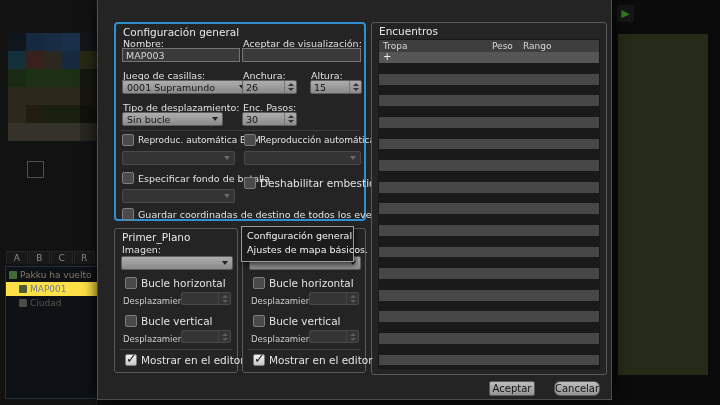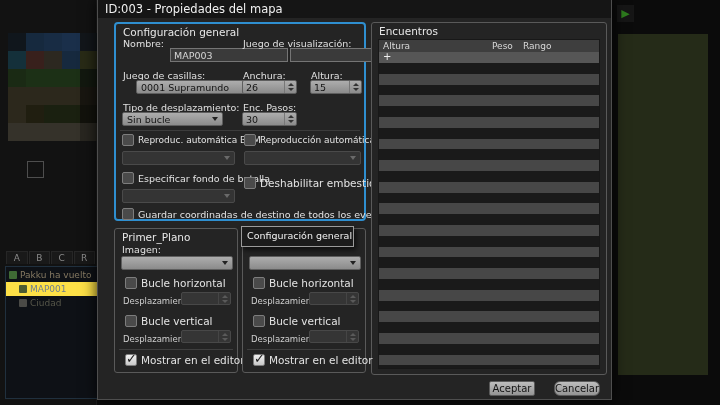--- a/index.html
+++ b/index.html
@@ -26,21 +26,21 @@
   .dialog { position:absolute; left:97px; top:0; width:515px; height:400px; background:#242424; border:1px solid #4e4e4e; border-top:none; box-shadow:0 0 14px rgba(0,0,0,.85); }
   .titlebar { height:18px; background:#151515; display:flex; align-items:center; padding:0 7px; font-size:11.5px; color:#f0f0f0; }
 
   .panel { position:absolute; border:1px solid #5a5a5a; border-radius:3px; background:#242424; }
   .panel-title { position:absolute; top:2px; left:7px; font-size:10.5px; color:#e8e8e8; white-space:nowrap; }
 
   .config-panel { left:16px; top:22px; width:252px; height:199px; border:2px solid #2f8fd0; border-radius:4px; }
   .lbl { position:absolute; font-size:9.5px; color:#e0e0e0; white-space:nowrap; }
   .lbl.small { font-size:8.5px; color:#cfcfcf; }
 
-  .input { position:absolute; height:14px; background:#3a3a3a; border:1px solid #757575; font-size:9.5px; color:#d6d6d6; display:flex; align-items:center; padding:0 3px;margin-left:48px; }
+  .input { position:absolute; height:14px; background:#3a3a3a; border:1px solid #757575; font-size:9.5px; color:#d6d6d6; display:flex; align-items:center; padding:0 3px; }
 
   .combo { position:absolute; height:14px; background:linear-gradient(#adadad,#8b8b8b); border:1px solid #5e5e5e; border-radius:2px; color:#151515; font-size:9.5px; display:flex; align-items:center; justify-content:space-between; padding:0 4px; }
   .carrow { width:0; height:0; border-left:3px solid transparent; border-right:3px solid transparent; border-top:4px solid #222; flex:none; }
   .combo.disabled { background:#343434; border-color:#4a4a4a; color:#888; }
   .combo.disabled .carrow { border-top-color:#6a6a6a; }
 
   .spinner { position:absolute; height:14px; background:linear-gradient(#adadad,#8b8b8b); border:1px solid #5e5e5e; border-radius:2px; color:#151515; font-size:9.5px; display:flex; }
   .spin-val { flex:1; display:flex; align-items:center; padding:0 3px; }
   .spin-btns { width:12px; border-left:1px solid #777; display:flex; flex-direction:column; align-items:center; justify-content:center; gap:2px; }
   .tri-up { width:0; height:0; border-left:3px solid transparent; border-right:3px solid transparent; border-bottom:3px solid #333; }
@@ -145,39 +145,36 @@
       </div>
   </div>
 </div>
 
 <div class="map-canvas"></div>
 <div class="play-btn">
   <span>▶</span>
 </div>
 
 <div class="dialog">
-  <div class="titlebar">
-    <span>ID:003 - Propiedades del mapa</span>
-  </div>
 
   <div class="panel config-panel">
     <span class="panel-title">Configuración general</span>
 
     <span class="lbl" style="left:7px; top:14px">Nombre:</span>
     <div class="input" style="left:6px; top:24px; width:118px">
       <span>MAP003</span>
     </div>
 
-    <span class="lbl" style="left:127px; top:14px">Juego de visualización:</span>
+    <span class="lbl" style="left:127px; top:14px">Aceptar de visualización:</span>
     <div class="input" style="left:126px; top:24px; width:119px">
       <span></span>
     </div>
 
     <span class="lbl" style="left:7px; top:46px">Juego de casillas:</span>
-    <div class="combo" style="left:20px; top:56px; width:128px">
+    <div class="combo" style="left:6px; top:56px; width:128px">
       <span>0001 Supramundo</span>
         <span class="carrow"></span>
     </div>
 
     <span class="lbl" style="left:127px; top:46px">Anchura:</span>
     <div class="spinner" style="left:126px; top:56px; width:55px">
       <span class="spin-val">26</span>
       <span class="spin-btns">
           <span class="tri-up"></span>
           <span class="tri-dn"></span>
@@ -246,21 +243,21 @@
     <label class="check-row" style="left:6px; top:184px">
       <span class="checkbox"></span>
       <span class="check-label md">Guardar coordinadas de destino de todos los eventos.</span>
     </label>
   </div>
 
   <div class="panel enc-panel">
     <span class="panel-title">Encuentros</span>
     <div class="enc-table">
       <div class="enc-head">
-        <span class="enc-col-troop">Altura</span>
+        <span class="enc-col-troop">Tropa</span>
         <span class="enc-col-weight">Peso</span>
         <span class="enc-col-range">Rango</span>
       </div>
       <div class="enc-add">+</div>
       <div id="enc-rows">
           <div class="enc-row dark"></div>
           <div class="enc-row light"></div>
           <div class="enc-row dark"></div>
           <div class="enc-row light"></div>
           <div class="enc-row dark"></div>
@@ -361,17 +358,18 @@
     </div>
     <div class="px-divider"></div>
     <label class="check-row" style="left:10px; top:125px">
       <span class="checkbox checked"></span>
       <span class="check-label lg">Mostrar en el editor</span>
     </label>
   </div>
 
   <div class="tooltip">
     <div>Configuración general</div>
+    <div>Ajustes de mapa básicos.</div>
   </div>
 
   <div class="btn" id="btn-ok">Aceptar</div>
   <div class="btn" id="btn-cancel">Cancelar</div>
 </div>
 
 </body></html>

